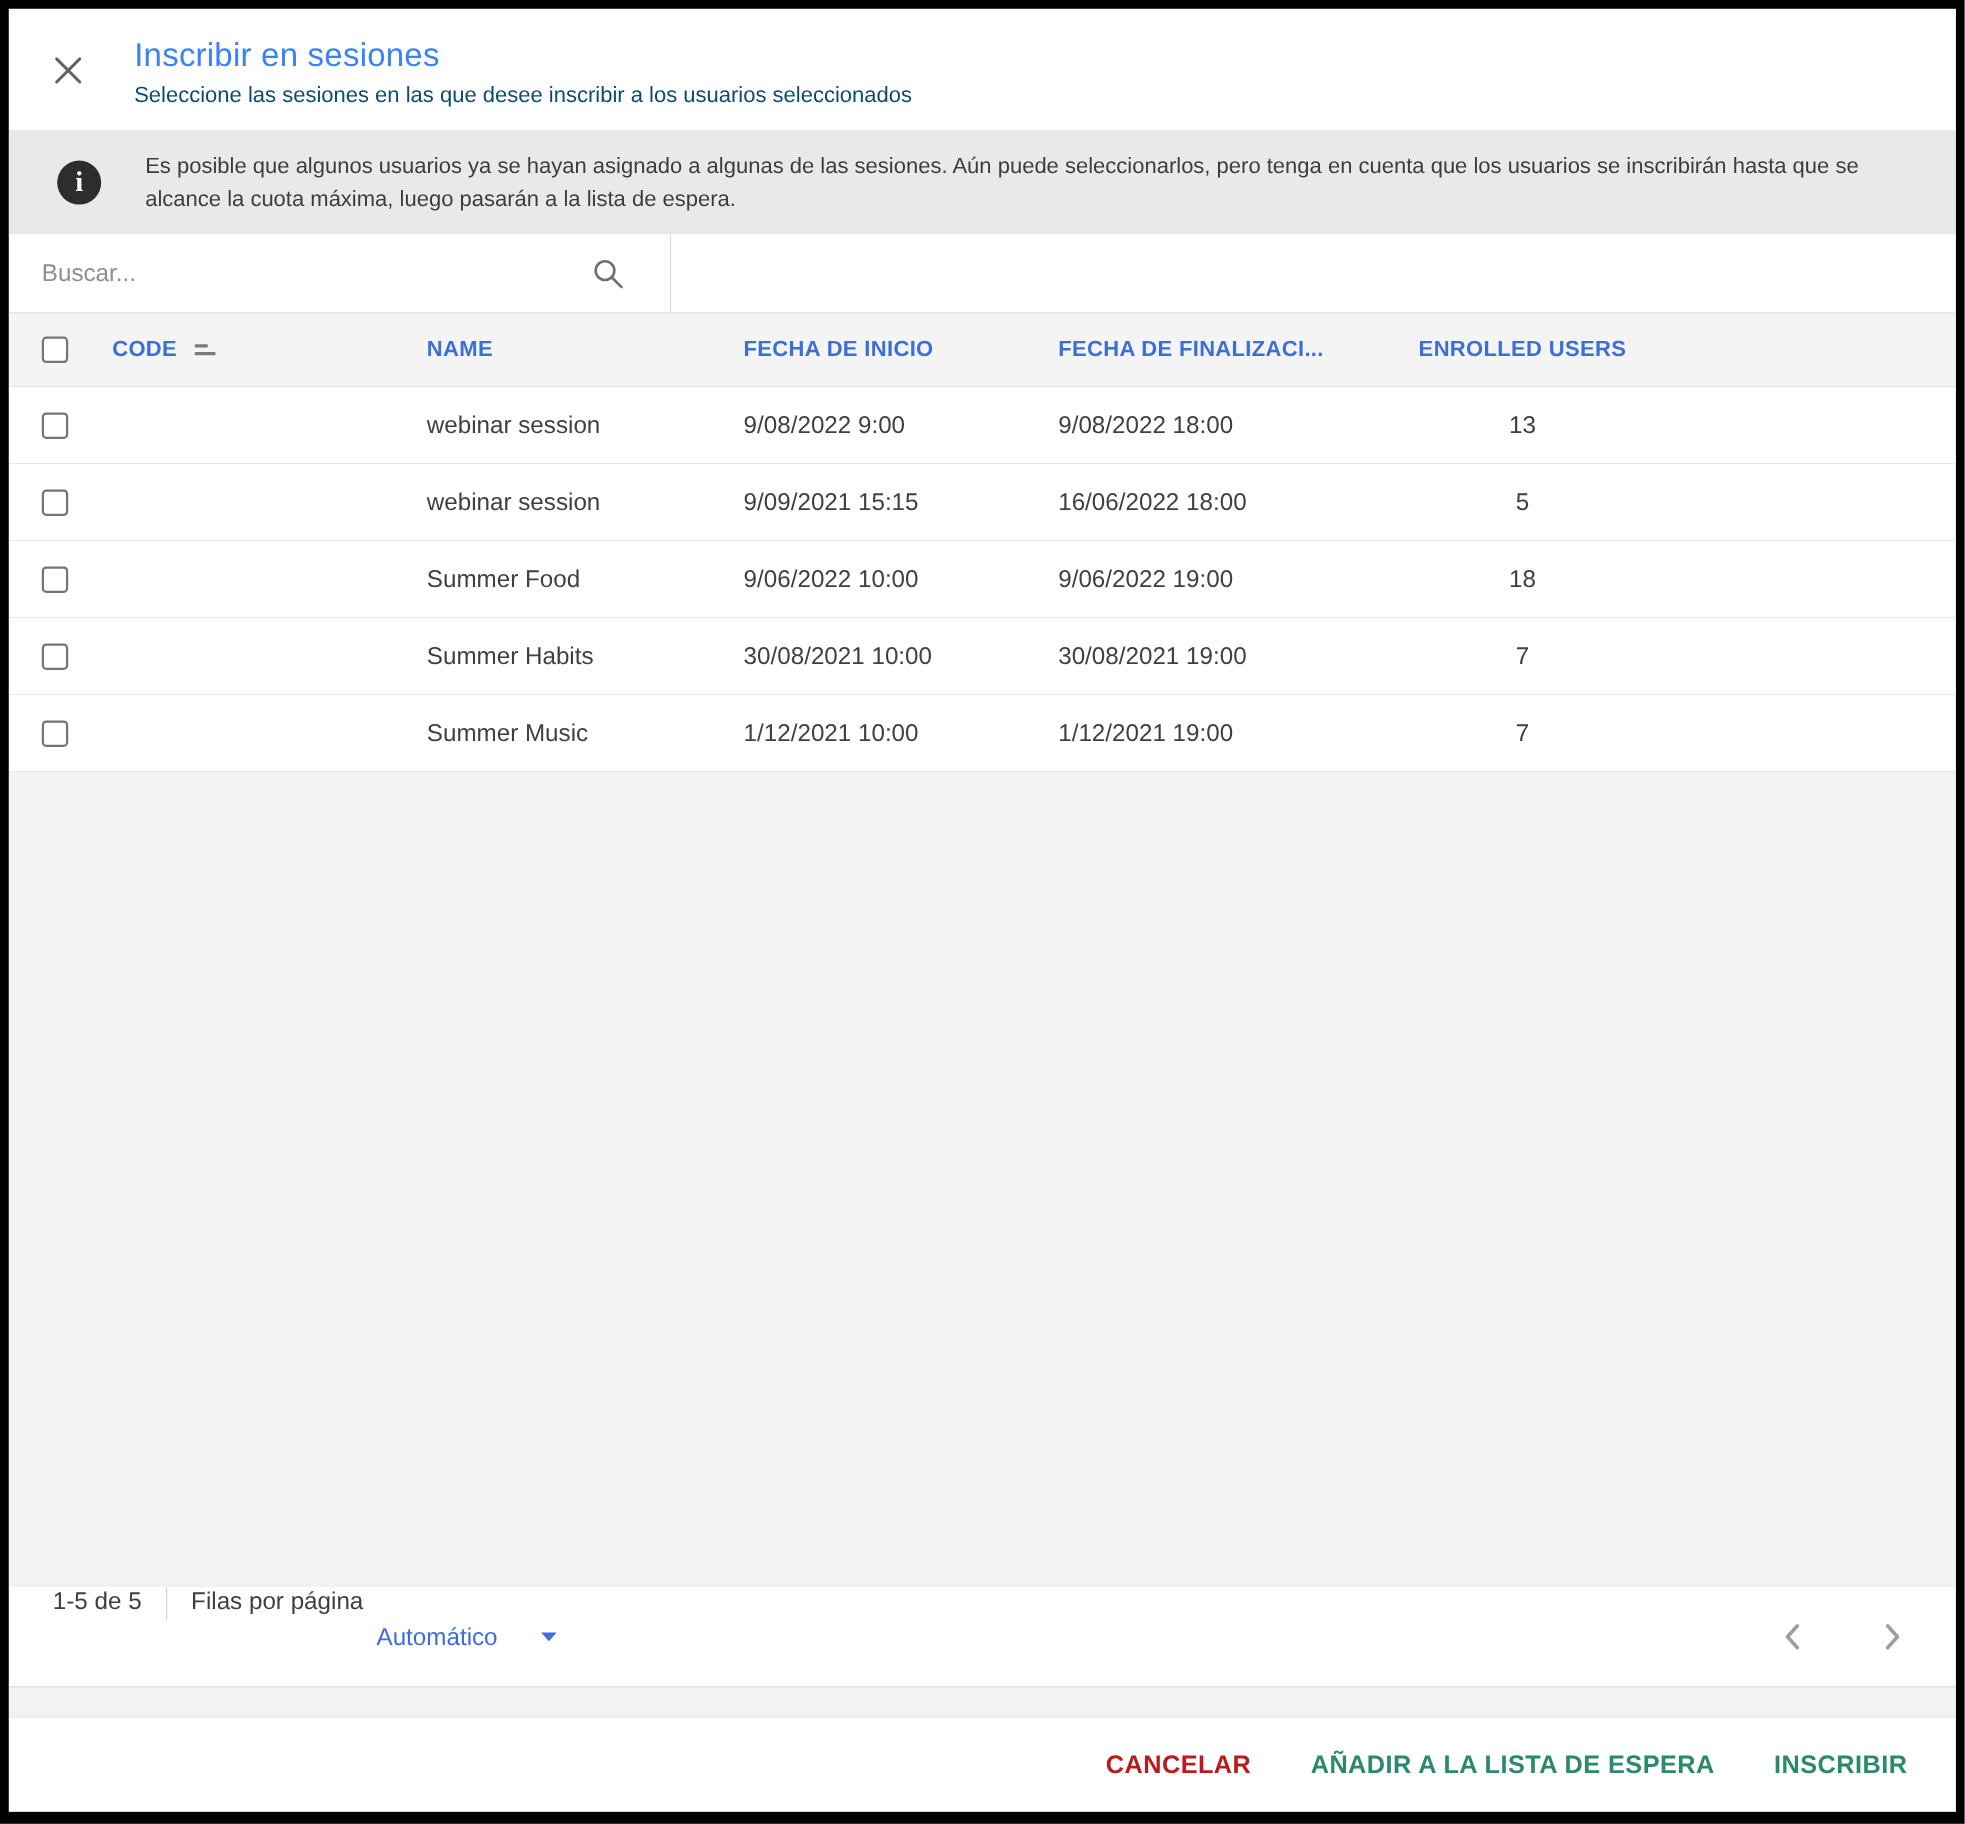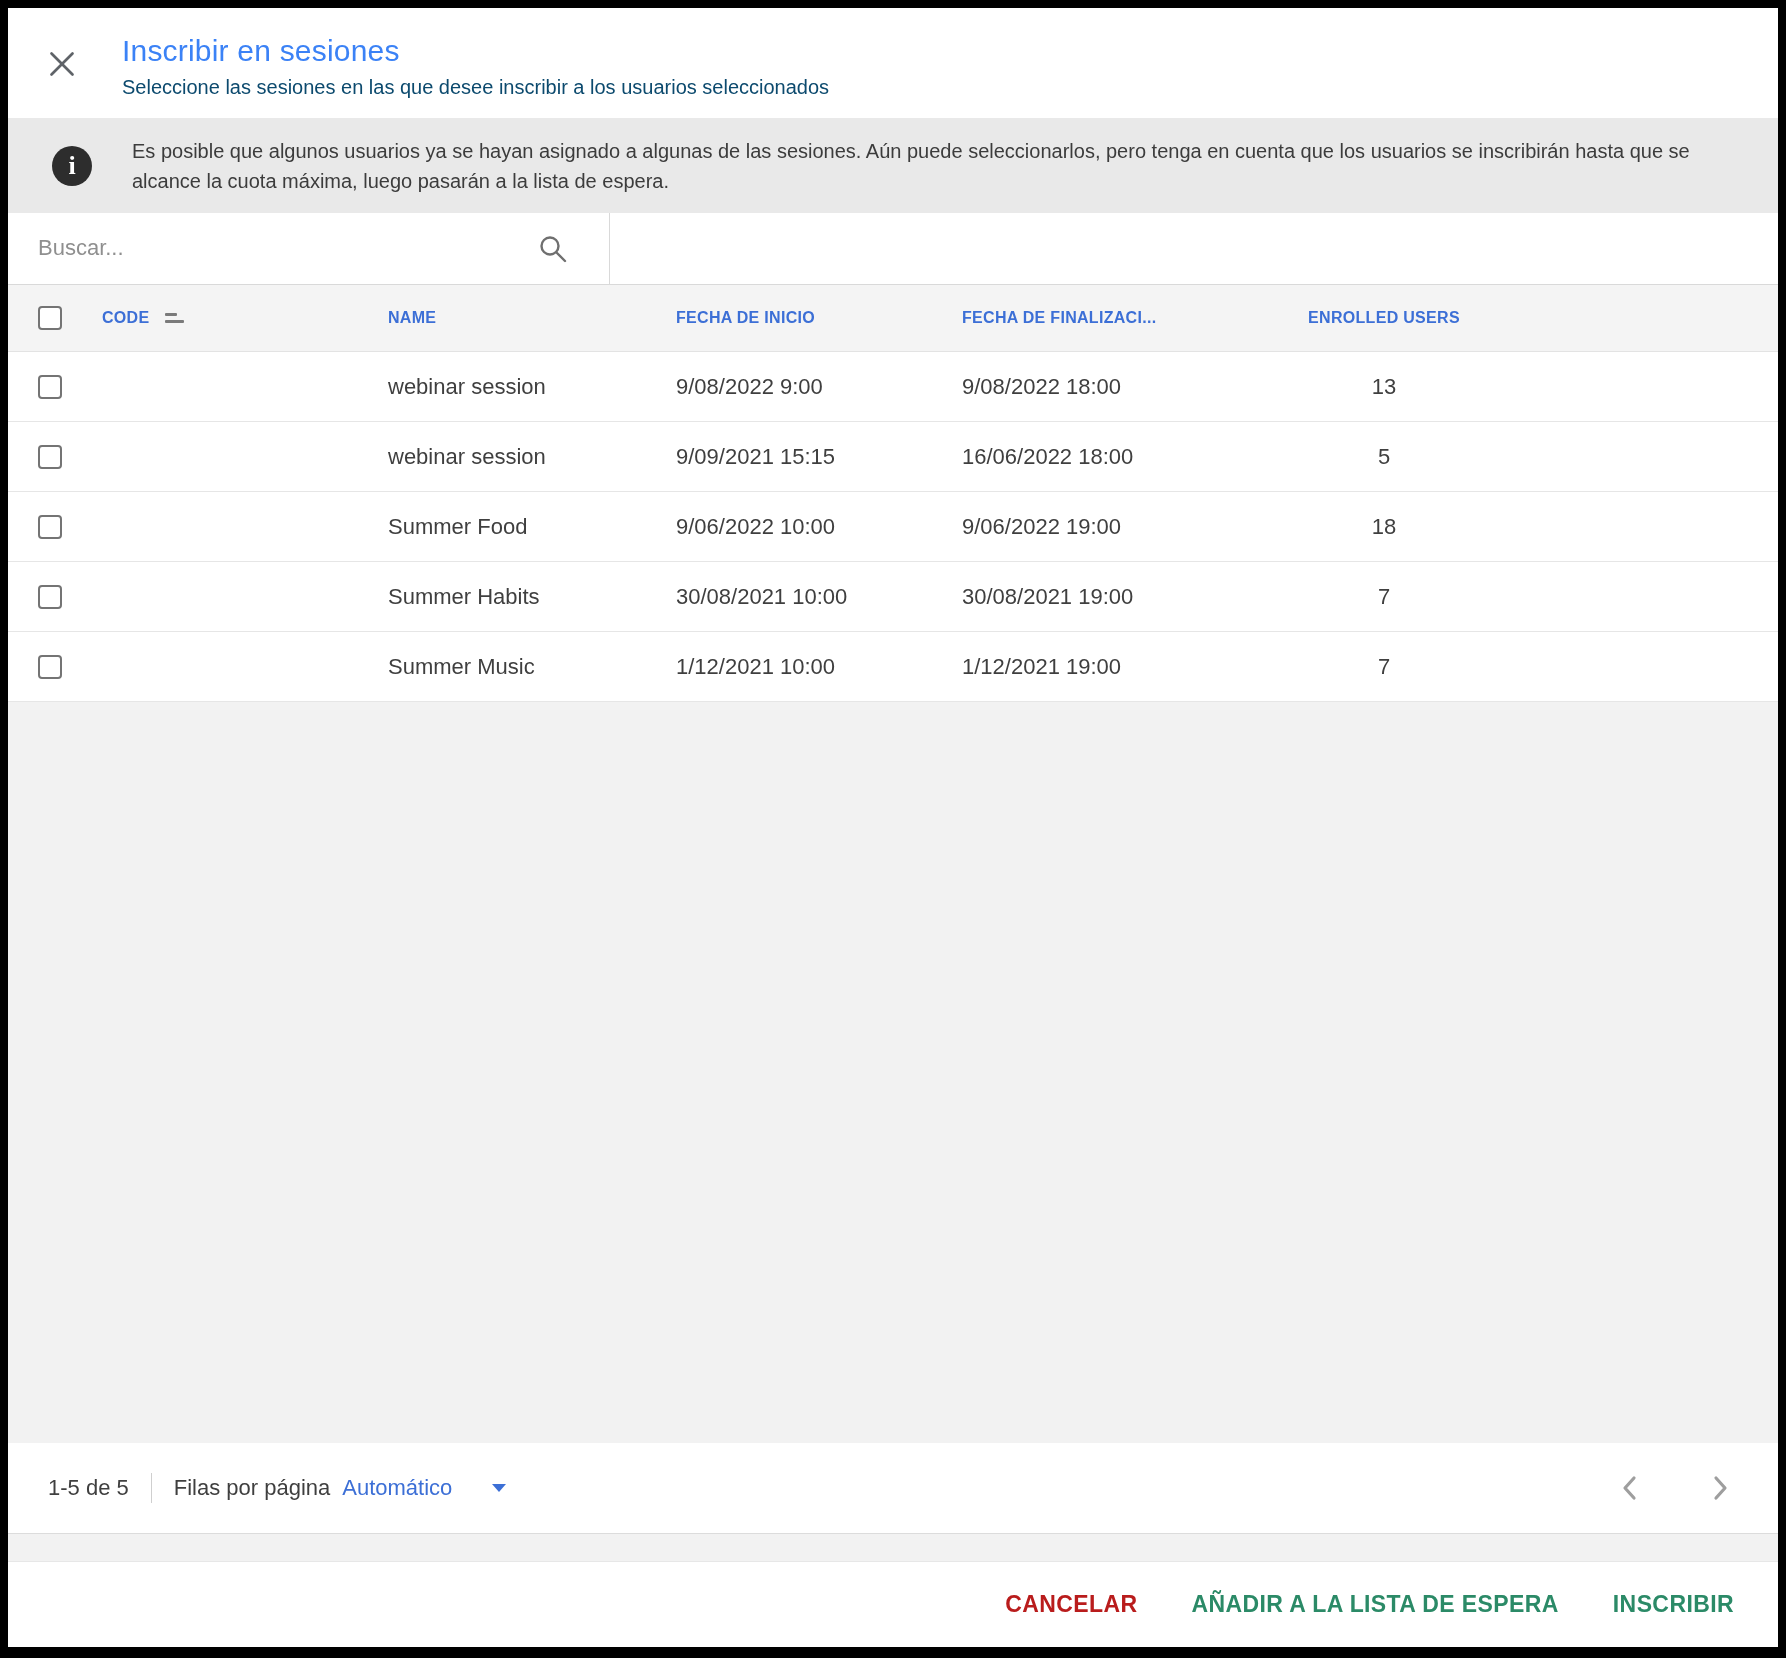--- a/index.html
+++ b/index.html
@@ -42,37 +42,37 @@
   .search-input::placeholder { color:#8f8f8f; }
   .search-icon { position:absolute; right:40px; top:20px; width:32px; height:32px; }
 
   
   .grid-row {
     display:grid;
     grid-template-columns:64px 286px 288px 286px 318px 208px 1fr;
     align-items:center; padding-left:30px;
   }
   .thead { height:67px; background:#f4f4f4; border-bottom:1px solid #e3e3e3; }
-  .th { font-size:16px; font-weight:700; color:#3c6fd6; letter-spacing:.3px; cursor:pointer; display:flex; align-items:center; }
+  .th { font-size:20px; font-weight:700; color:#3c6fd6; letter-spacing:.3px; cursor:pointer; display:flex; align-items:center; }
   .th.center { justify-content:center; }
   .checkbox {
     width:24px; height:24px; border:2px solid #747474; border-radius:4px; background:#fff; cursor:pointer;
   }
   .sort-icon { margin-left:16px; display:inline-flex; flex-direction:column; align-items:flex-start; gap:4px; }
   .sort-icon i { display:block; height:3px; background:#7a7a7a; border-radius:1px; }
   .sort-icon .b1 { width:12px; } .sort-icon .b2 { width:19px; }
 
   .trow { height:70px; background:#fff; border-bottom:1px solid #e6e6e6; }
   .td { font-size:22px; color:#3f3f3f; }
   .td.center { text-align:center; }
 
   .filler { flex:1; background:#f2f2f2; }
 
   
-  .pager { height:90px; background:#fff; display:flex; align-items:center; padding:0 46px 0 40px; }
+  .pager { height:90px; background:#fff; display:flex; padding:0 46px 0 40px; }
   .pager-range { font-size:22px; color:#3f3f3f; }
   .pager-div { width:1px; height:30px; background:#cfcfcf; margin:0 22px; }
   .pager-label { font-size:22px; color:#3f3f3f; }
   .pager-value { font-size:22px; color:#3c6fd6; margin-left:12px; cursor:pointer; display:inline-flex; align-items:center;gap:28px; }
   .caret-down { width:0; height:0; border-left:7px solid transparent; border-right:7px solid transparent; border-top:8px solid #3c6fd6; margin-left:12px; }
   .pager-arrows { margin-left:auto; display:flex; align-items:center; gap:66px; }
   .chev { width:24px; height:30px; cursor:pointer; }
 
   .strip { height:29px; background:#f2f2f2; border-top:1px solid #dcdcdc; border-bottom:1px solid #e7e7e7; }
 

